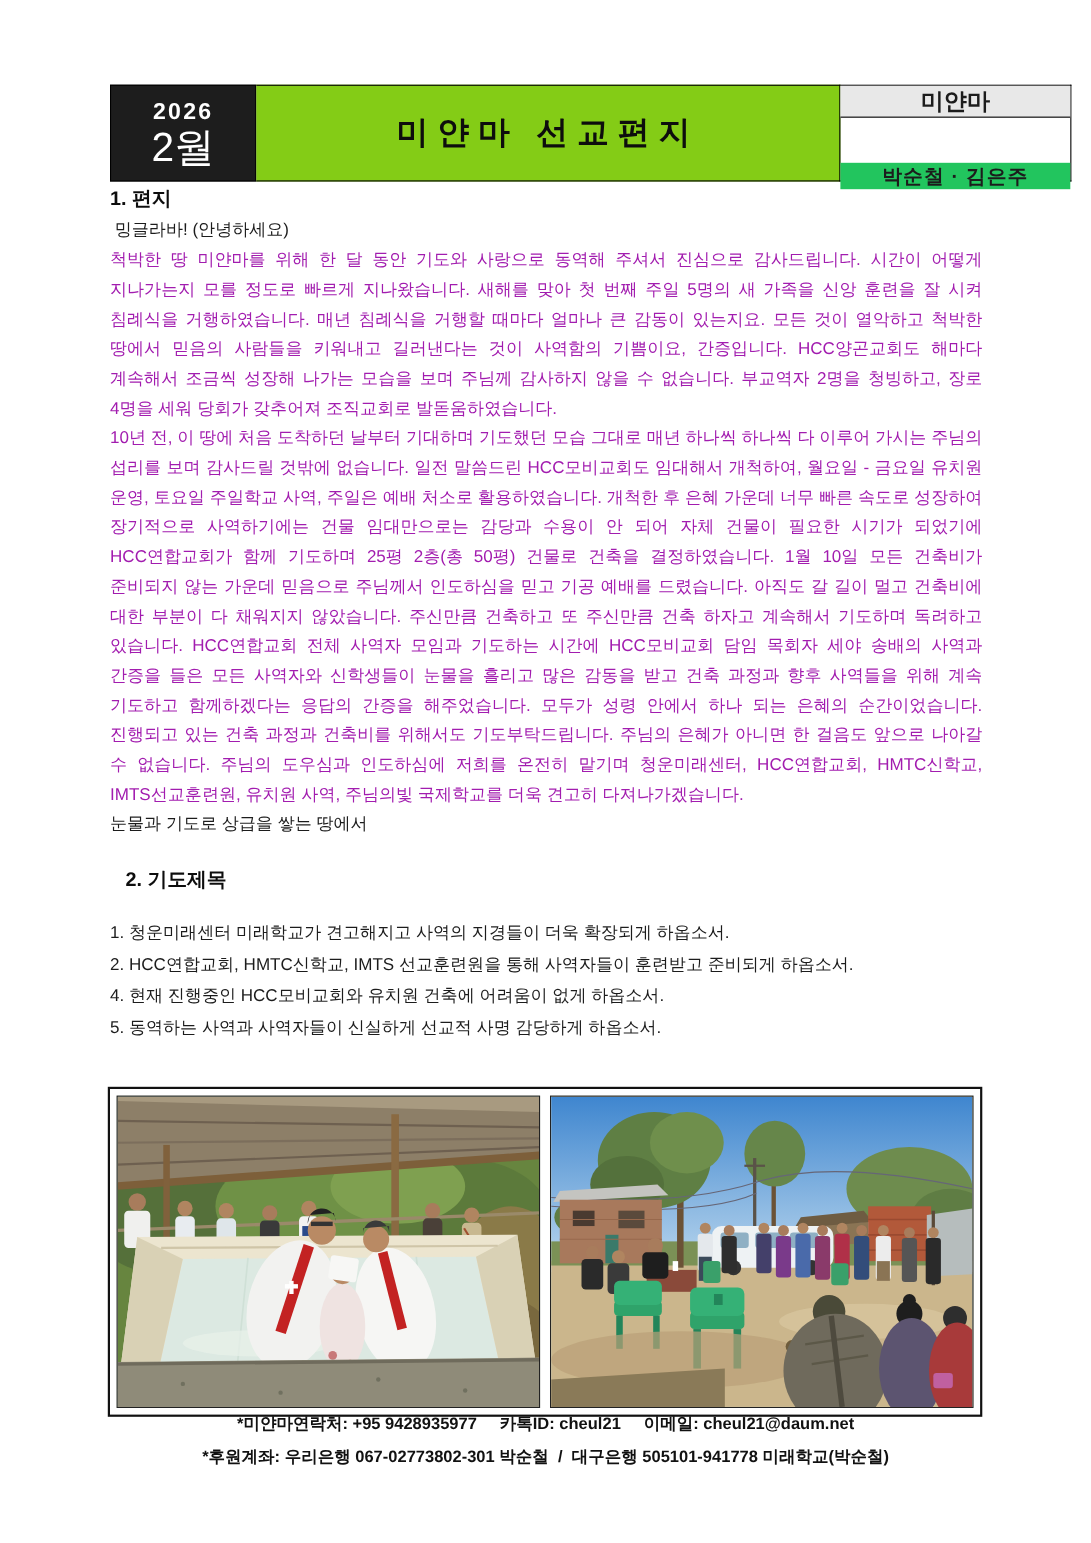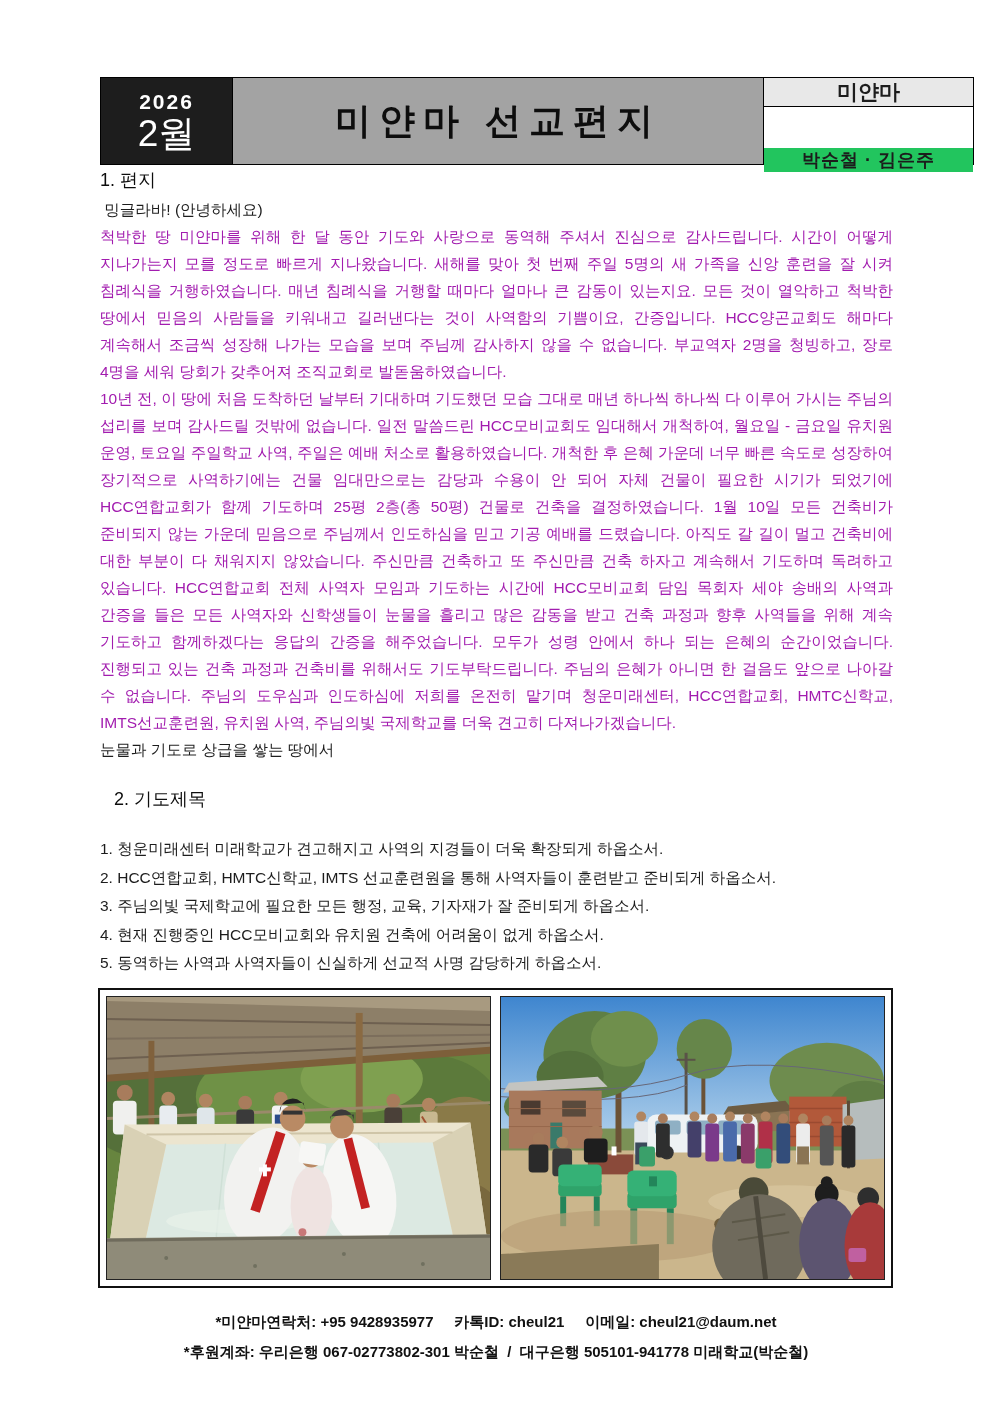--- a/index.html
+++ b/index.html
@@ -10,50 +10,50 @@
   }
   
   .masthead{position:absolute;top:77px;left:100px;width:874px;height:88px;display:flex;}
   .date-box{
     width:131px;background:#1d1d1d;border:1px solid #000;color:#fff;
     display:flex;flex-direction:column;align-items:center;justify-content:center;line-height:1;
   }
   .date-year{font-size:21px;font-weight:bold;letter-spacing:2px;}
   .date-month{font-size:37px;font-weight:normal;margin-top:3px;}
   .title-box{
-    flex:1;background:#a3a3a3;border:1px solid #000;border-left:none;
+    flex:1;background:#84cc16;border:1px solid #000;border-left:none;
     display:flex;align-items:center;justify-content:center;
-    font-size:36px;font-weight:bold;letter-spacing:8px;color:#0d0d0d;
+    font-size:29px;font-weight:bold;letter-spacing:8px;color:#0d0d0d;
   }
   .mast-right{width:209px;display:flex;flex-direction:column;border:1px solid #000;border-left:none;gap:41px;}
   .mast-cell{flex:1;display:flex;align-items:center;justify-content:center;font-weight:bold;}
   .mast-region{background:#e8e8e8;border-bottom:1px solid #000;font-size:21px;}
   .mast-names{background:#22c55e;font-size:18px;letter-spacing:1px;}
   
   .content{position:absolute;top:168px;left:100px;width:793px;height:818px;overflow:hidden;}
-  .sec-heading{font-size:18px;font-weight:normal;color:#0d0d0d;margin:0 0 4px 0;line-height:24px;}
+  .sec-heading{font-size:18px;font-weight:bold;color:#0d0d0d;margin:0 0 4px 0;line-height:24px;}
   .greeting{margin:0;white-space:pre-wrap;font-size:15.5px;line-height:27px;}
   .body-par{
     margin:0;font-size:15.5px;line-height:27px;text-align:justify;text-align-last:left;
     word-break:keep-all;color:#a21caf;
   }
   .closing{margin:0;font-size:15.5px;line-height:27px;}
   .prayer{margin-top:24px;}
   .prayer .sec-heading{padding-left:14px;margin-bottom:24px;}
   .prayer-item{font-size:15.5px;line-height:28.5px;word-break:keep-all;}
   
   .photos{
     position:absolute;top:988px;left:98px;width:795px;height:300px;
     border:2px solid #111;box-sizing:border-box;padding:6px;display:flex;gap:9px;background:#fff;
   }
   .photo{flex:1;margin:0;border:1px solid #222;overflow:hidden;background:#cfd8c8;}
   .photo svg{display:block;width:100%;height:100%;}
   
   .page-footer{
-    position:absolute;top:1307px;left:0;width:100%;text-align:center;
+    position:absolute;top:1280px;left:0;width:100%;text-align:center;
     font-weight:bold;font-size:15px;line-height:30px;color:#111;
   }
   .page-footer div{white-space:pre-wrap;}
 </style>
 </head>
 <body>
 
 <div class="page">
 
   <header class="masthead">
@@ -74,21 +74,20 @@
       <p class="greeting"> 밍글라바! (안녕하세요)</p>
       <p class="body-par">척박한 땅 미얀마를 위해 한 달 동안 기도와 사랑으로 동역해 주셔서 진심으로 감사드립니다. 시간이 어떻게 지나가는지 모를 정도로 빠르게 지나왔습니다. 새해를 맞아 첫 번째 주일 5명의 새 가족을 신앙 훈련을 잘 시켜 침례식을 거행하였습니다. 매년 침례식을 거행할 때마다 얼마나 큰 감동이 있는지요. 모든 것이 열악하고 척박한 땅에서 믿음의 사람들을 키워내고 길러낸다는 것이 사역함의 기쁨이요, 간증입니다. HCC양곤교회도 해마다 계속해서 조금씩 성장해 나가는 모습을 보며 주님께 감사하지 않을 수 없습니다. 부교역자 2명을 청빙하고, 장로 4명을 세워 당회가 갖추어져 조직교회로 발돋움하였습니다.</p>
       <p class="body-par">10년 전, 이 땅에 처음 도착하던 날부터 기대하며 기도했던 모습 그대로 매년 하나씩 하나씩 다 이루어 가시는 주님의 섭리를 보며 감사드릴 것밖에 없습니다. 일전 말씀드린 HCC모비교회도 임대해서 개척하여, 월요일 - 금요일 유치원 운영, 토요일 주일학교 사역, 주일은 예배 처소로 활용하였습니다. 개척한 후 은혜 가운데 너무 빠른 속도로 성장하여 장기적으로 사역하기에는 건물 임대만으로는 감당과 수용이 안 되어 자체 건물이 필요한 시기가 되었기에 HCC연합교회가 함께 기도하며 25평 2층(총 50평) 건물로 건축을 결정하였습니다. 1월 10일 모든 건축비가 준비되지 않는 가운데 믿음으로 주님께서 인도하심을 믿고 기공 예배를 드렸습니다. 아직도 갈 길이 멀고 건축비에 대한 부분이 다 채워지지 않았습니다. 주신만큼 건축하고 또 주신만큼 건축 하자고 계속해서 기도하며 독려하고 있습니다. HCC연합교회 전체 사역자 모임과 기도하는 시간에 HCC모비교회 담임 목회자 세야 송배의 사역과 간증을 들은 모든 사역자와 신학생들이 눈물을 흘리고 많은 감동을 받고 건축 과정과 향후 사역들을 위해 계속 기도하고 함께하겠다는 응답의 간증을 해주었습니다. 모두가 성령 안에서 하나 되는 은혜의 순간이었습니다. 진행되고 있는 건축 과정과 건축비를 위해서도 기도부탁드립니다. 주님의 은혜가 아니면 한 걸음도 앞으로 나아갈 수 없습니다. 주님의 도우심과 인도하심에 저희를 온전히 맡기며 청운미래센터, HCC연합교회, HMTC신학교, IMTS선교훈련원, 유치원 사역, 주님의빛 국제학교를 더욱 견고히 다져나가겠습니다.</p>
       <p class="closing">눈물과 기도로 상급을 쌓는 땅에서</p>
     </section>
 
     <section class="prayer">
       <h2 class="sec-heading">2. 기도제목</h2>
       <div class="prayer-item">1. 청운미래센터 미래학교가 견고해지고 사역의 지경들이 더욱 확장되게 하옵소서.</div>
       <div class="prayer-item">2. HCC연합교회, HMTC신학교, IMTS 선교훈련원을 통해 사역자들이 훈련받고 준비되게 하옵소서.</div>
-      <div class="prayer-item">3. 주님의빛 국제학교에 필요한 모든 행정, 교육, 기자재가 잘 준비되게 하옵소서.</div>
       <div class="prayer-item">4. 현재 진행중인 HCC모비교회와 유치원 건축에 어려움이 없게 하옵소서.</div>
       <div class="prayer-item">5. 동역하는 사역과 사역자들이 신실하게 선교적 사명 감당하게 하옵소서.</div>
     </section>
   </div>
 
   <div class="photos">
 
     <figure class="photo">
       <svg viewBox="0 0 388 283" preserveAspectRatio="none">
         <rect width="388" height="283" fill="#67853f"></rect>

